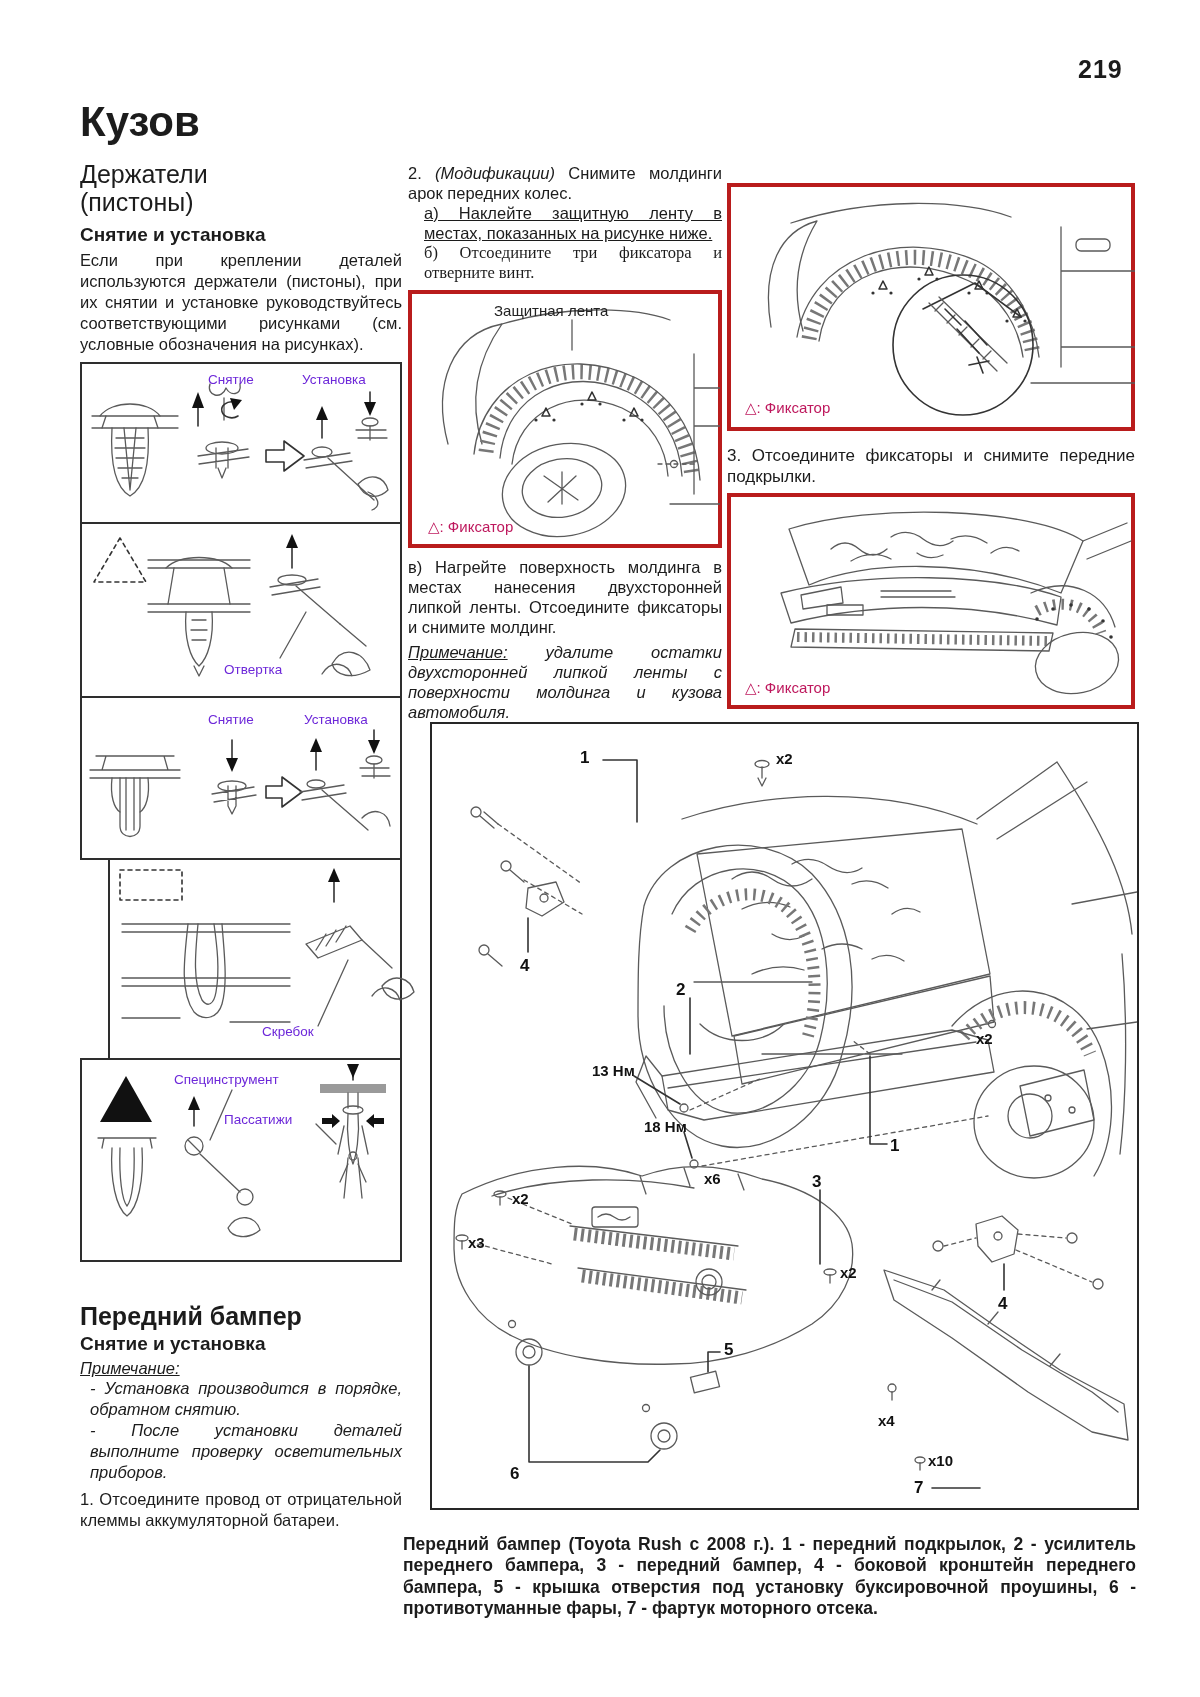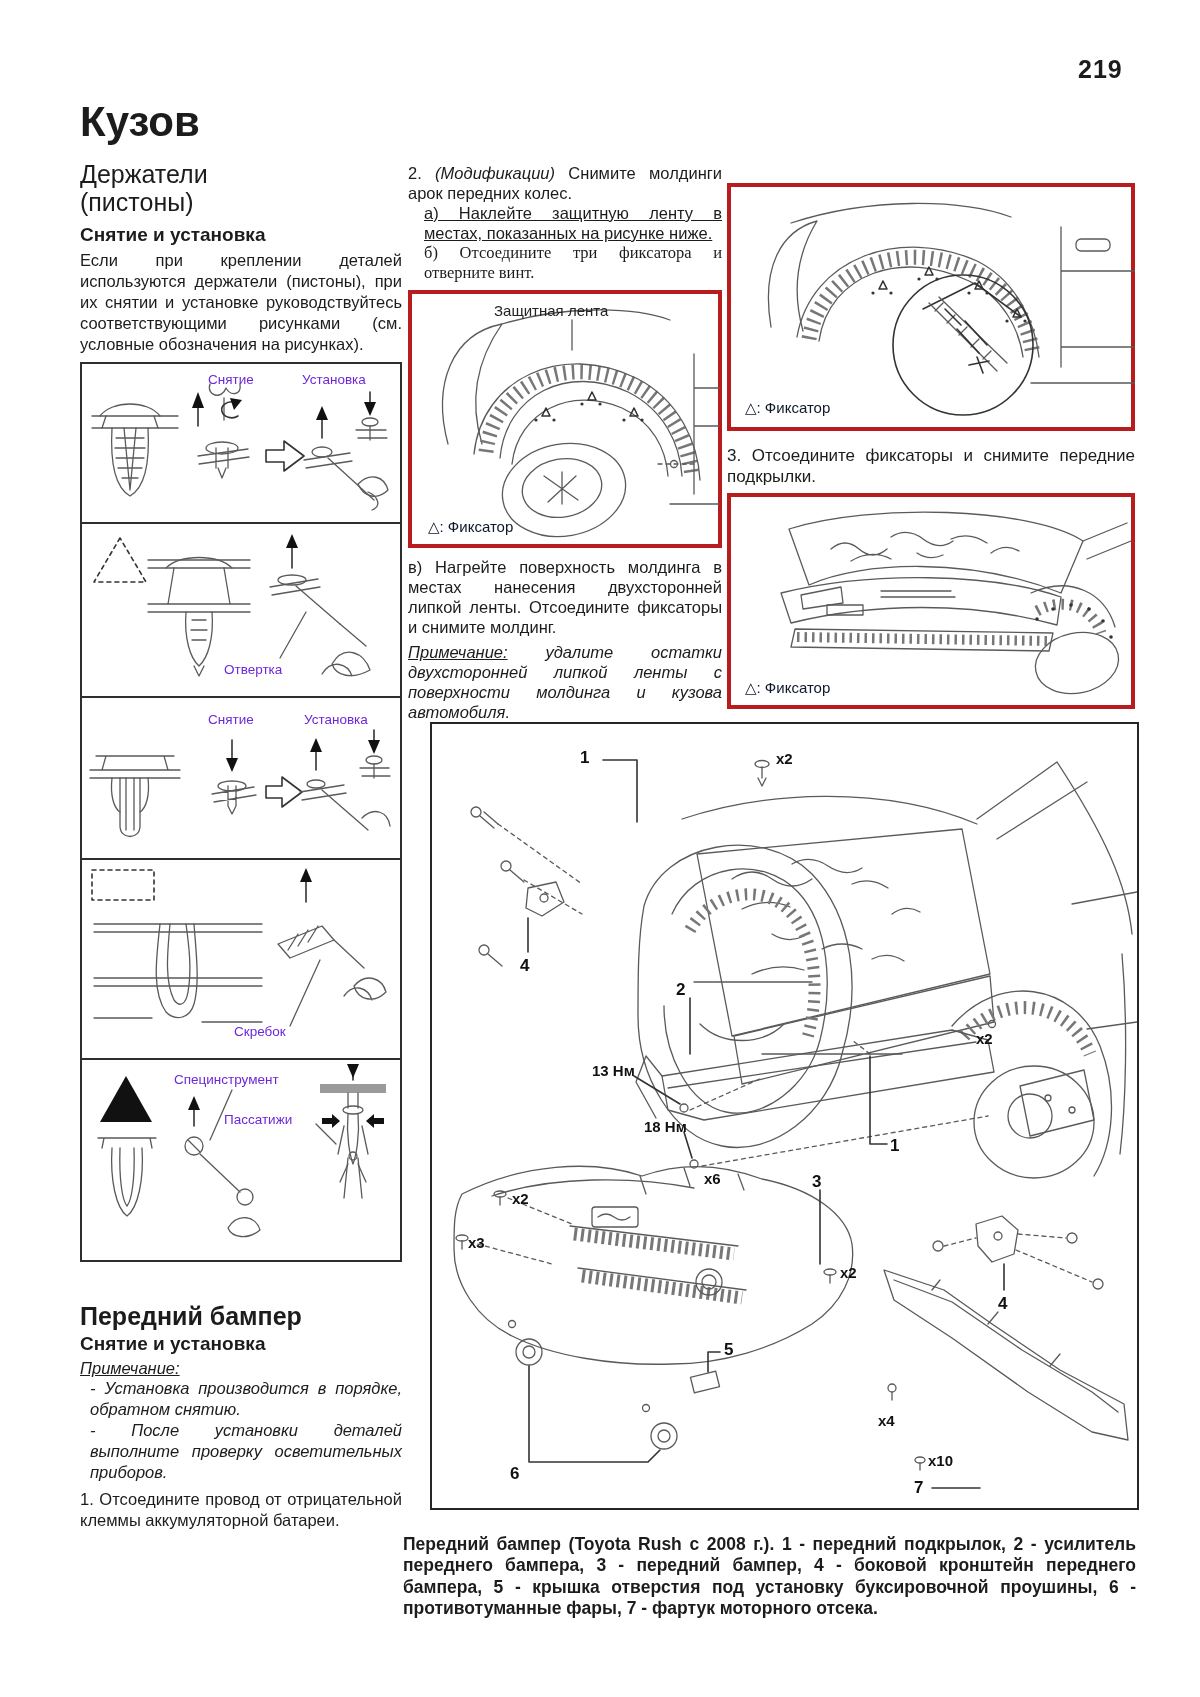--- a/index.html
+++ b/index.html
@@ -17,21 +17,21 @@
   .boxlbl{position:absolute;font-size:13.5px;color:#6d28d9;white-space:nowrap;}
   .bumper-h{font-size:25px;font-weight:bold;margin:40px 0 2px 0;}
   .note-lbl{font-style:italic;text-decoration:underline;font-size:16.5px;}
   .note-it{font-style:italic;font-size:16.5px;line-height:21px;text-align:justify;margin:0;}
   .step-p{font-size:16.5px;line-height:21px;text-align:justify;margin:6px 0 0 0;}
   
   .midcol{position:absolute;left:408px;top:163px;width:314px;}
   .midcol p{font-size:16.5px;line-height:20px;}
   .sub-ab{margin:0 0 0 16px;}
   .figbox{position:relative;border:4px solid #b91c1c;background:#fff;}
-  .figcap{position:absolute;font-size:15px;color:#0f172a;white-space:nowrap;}
+  .figcap{position:absolute;font-size:15px;color:#be185d;white-space:nowrap;}
   .partlbl{position:absolute;font-size:15px;color:#222;white-space:nowrap;}
   
   .rightcol{position:absolute;left:727px;top:183px;width:408px;}
   .rightcol p{font-size:17px;line-height:21px;text-align:justify;margin:14px 0 6px 0;}
   
   .diagram{position:absolute;left:430px;top:722px;width:705px;height:784px;border:2.5px solid #262626;background:#fff;}
   .dlbl{position:absolute;font-weight:bold;font-size:17px;color:#111;white-space:nowrap;}
   .dlbl.qty{font-size:15px;}
   .dlbl.trq{font-size:15px;}
   .caption{position:absolute;left:403px;top:1516px;width:733px;font-size:17.5px;font-weight:bold;line-height:21.5px;text-align:justify;}
@@ -119,21 +119,21 @@
           <path class="arr" d="M228,54 L234,40 L240,54 Z"></path>
         <path class="s" d="M218,94 L262,87 M220,102 L264,95 M240,92 L286,132"></path>
         <ellipse class="s" cx="292" cy="62" rx="8" ry="4"></ellipse>
         <path class="s" d="M292,66 V80 M278,70 H307 M280,78 H308"></path>
         <path class="s2" d="M292,44 V32"></path>
           <path class="arr" d="M286,42 L292,56 L298,42 Z"></path>
         <path class="s" d="M280,120 C292,108 306,114 308,128"></path>
       </svg>
     </div>
 
-    <div class="clipbox" style="height:198px;">
+    <div class="clipbox" style="height:198px;margin-left:28px;">
       <span class="boxlbl" style="left:152px;top:164px;">Скребок</span>
       <svg width="318" height="194" viewBox="0 0 318 194">
         <rect class="s2 dash" x="10" y="10" width="62" height="30"></rect>
         <path class="s" d="M12,64 H180 M12,72 H180 M12,118 H180 M12,126 H180 M12,158 H70 M120,162 H180"></path>
         <path class="s" d="M78,64 C74,100 70,132 84,152 C94,162 108,158 112,144 C118,122 114,92 112,64"></path>
         <path class="s" d="M88,64 C85,96 83,122 92,140 C98,148 104,144 106,132 C110,110 107,86 104,64"></path>
         <path class="s2" d="M224,42 V20"></path>
           <path class="arr" d="M218,22 L224,8 L230,22 Z"></path>
         <path class="s" d="M196,84 L240,66 L252,80 L208,98 Z M206,90 L216,74 M216,86 L226,70 M226,82 L236,66"></path>
         <path class="s" d="M252,80 L282,108" stroke-width="5"></path>

